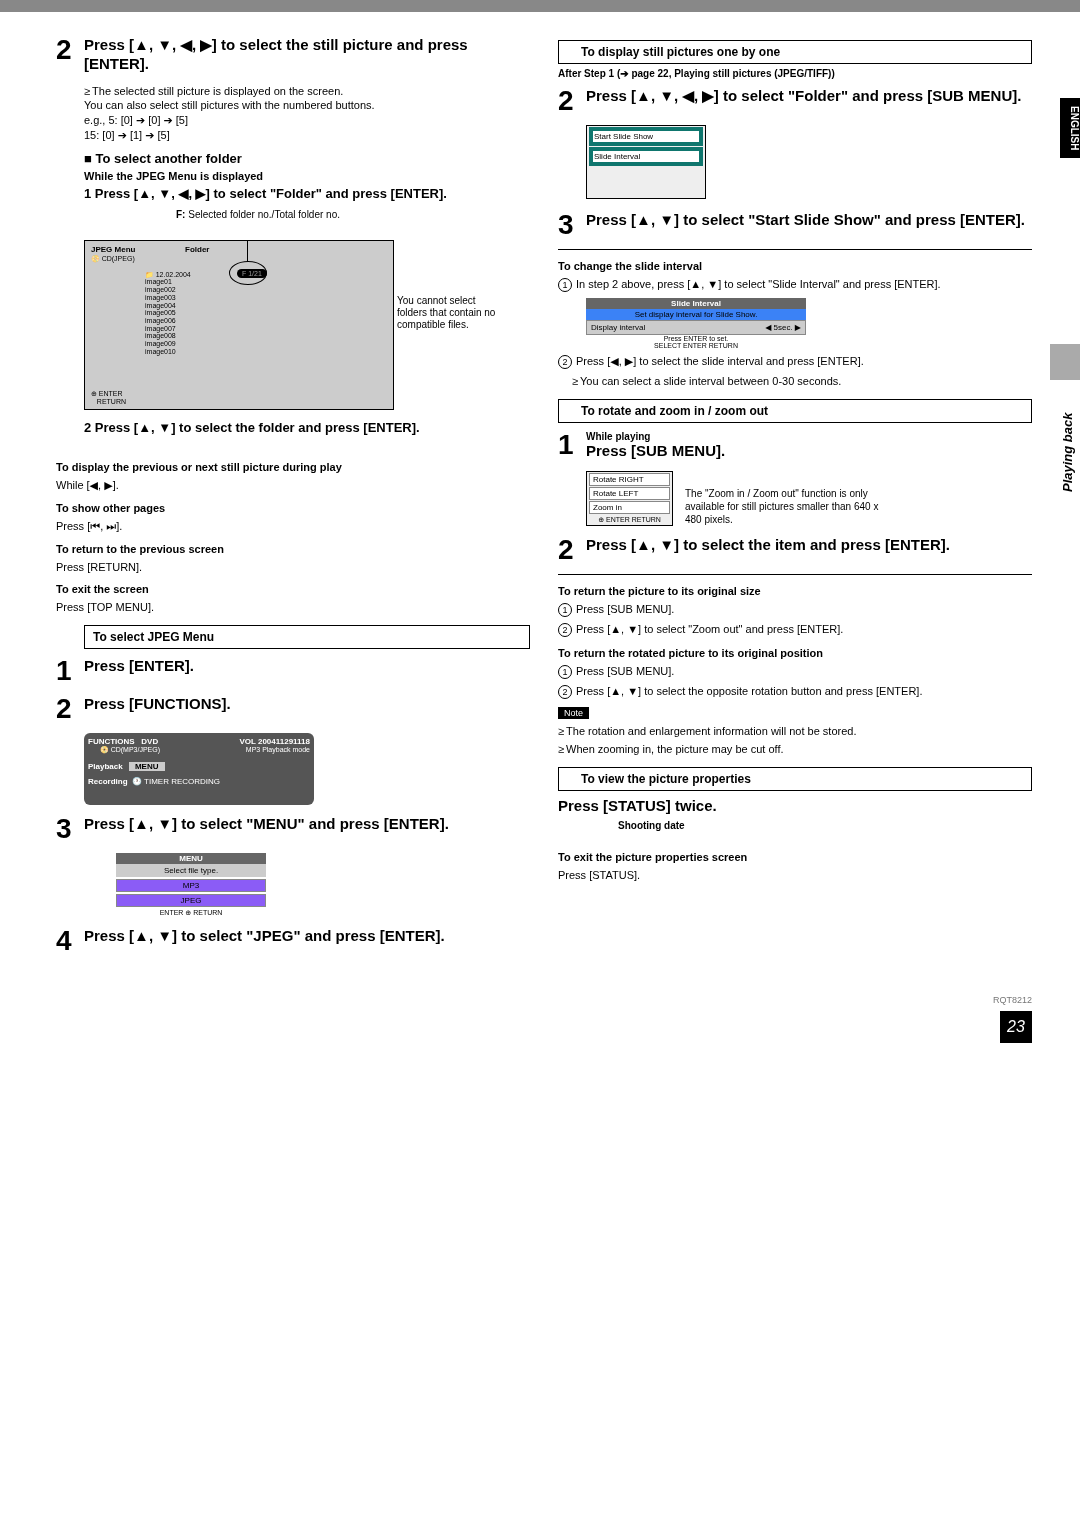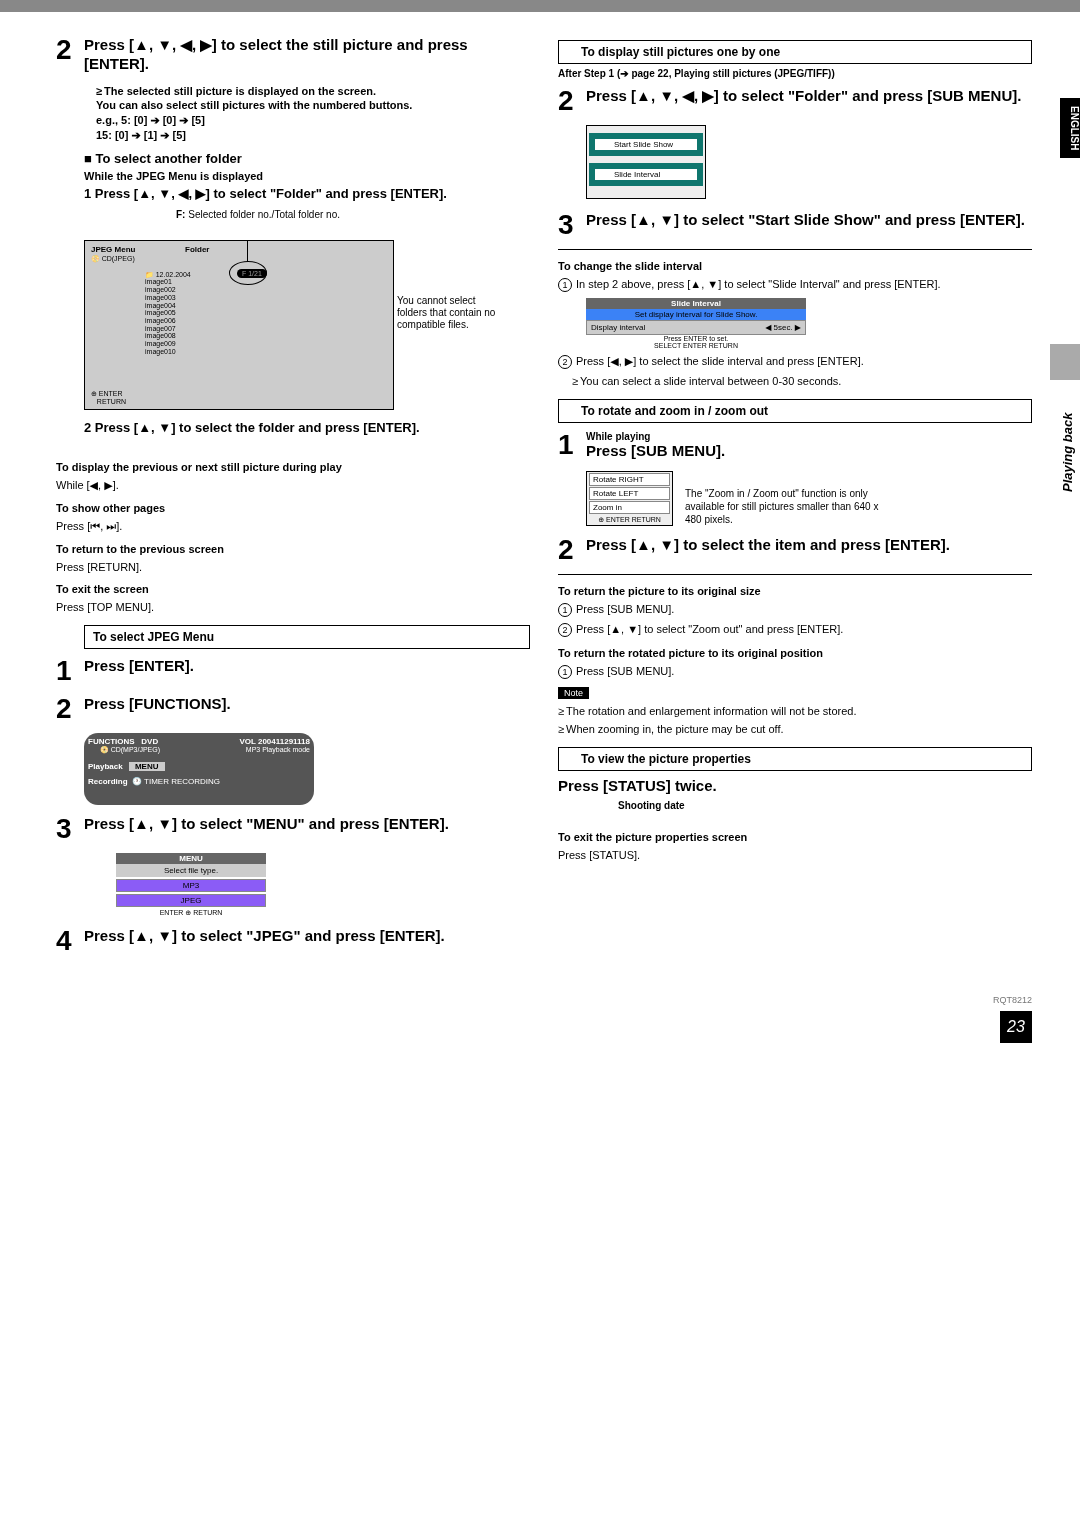--- a/index.html
+++ b/index.html
@@ -3,54 +3,54 @@
 <meta charset="utf-8">
 <style>
   * { box-sizing: border-box; margin: 0; padding: 0; }
   body { font-family: Arial, Helvetica, sans-serif; font-size: 11px; color: #000; background: #fff; width: 1080px; }
   .border-top { border-top: 12px solid #888; }
   .page { padding: 24px 48px 24px 56px; display: flex; gap: 28px; position: relative; }
   .col { width: 50%; }
   .step { display: flex; margin-bottom: 10px; }
   .step-num { font-size: 28px; font-weight: bold; width: 28px; flex-shrink: 0; line-height: 1; }
   .step-text { font-size: 15px; font-weight: bold; line-height: 1.25; }
-  .substep { margin-left: 40px; font-size: 11px; line-height: 1.35; margin-bottom: 8px; font-weight: bold; }
+  .substep { margin-left: 28px; font-size: 11px; line-height: 1.35; margin-bottom: 8px; }
   .bullet::before { content: "≥"; margin-right: 2px; }
   .sqhead { font-size: 13px; font-weight: bold; margin-left: 28px; margin-top: 6px; }
   .sqhead::before { content: "■ "; }
   .boldline { font-weight: bold; font-size: 11px; margin-left: 28px; margin-top: 4px; }
   .numline { font-size: 13px; font-weight: bold; margin-left: 28px; margin-top: 4px; line-height: 1.3; text-indent: -14px; padding-left: 14px; }
   .f-note { font-size: 10px; margin-left: 120px; margin-top: 6px; }
   .jpeg-menu { margin-left: 28px; margin-top: 20px; width: 310px; }
   .jpeg-menu-box { border: 1px solid #000; background: #ccc; height: 170px; position: relative; font-size: 8px; }
   .jpeg-menu-head { position: absolute; top: 4px; left: 6px; font-weight: bold; }
   .jpeg-folder-label { position: absolute; top: 4px; left: 100px; font-weight: bold; }
   .folder-counter { position: absolute; top: 28px; left: 152px; background: #000; color: #999; border-radius: 8px; padding: 1px 5px; font-size: 7px; }
   .folder-circle { position: absolute; top: 20px; left: 144px; width: 38px; height: 24px; border: 1px solid #000; border-radius: 50%; }
   .folder-line { position: absolute; top: 0px; left: 162px; width: 1px; height: 20px; background: #000; }
   .file-list { position: absolute; top: 30px; left: 60px; font-size: 7px; line-height: 1.1; }
   .enter-return { position: absolute; bottom: 4px; left: 6px; font-size: 7px; }
   .callout { position: absolute; top: 54px; right: -112px; width: 108px; font-size: 10px; line-height: 1.2; }
   .plain { font-size: 11px; margin-left: 0; margin-top: 6px; }
   .plainbold { font-size: 11px; font-weight: bold; margin-left: 0; margin-top: 10px; }
   .box-head { font-size: 12px; font-weight: bold; border: 1px solid #000; padding: 4px 8px; margin-top: 12px; margin-left: 28px; }
   .box-head-full { font-size: 12px; font-weight: bold; border: 1px solid #000; padding: 4px 22px; margin-top: 4px; }
-  .functions-box { margin-left: 28px; margin-top: 2px; width: 230px; height: 72px; background: #555; color: #fff; font-size: 8px; padding: 4px; position: relative; border-radius: 14px; }
+  .functions-box { margin-left: 28px; margin-top: 2px; width: 230px; height: 72px; background: #555; color: #fff; font-size: 8px; padding: 4px; position: relative; border-radius: 6px; }
   .fn-row1 { font-weight: bold; }
   .fn-sub { font-size: 7px; padding-left: 12px; }
   .fn-pb { margin-top: 8px; }
   .fn-menu { background: #ccc; color: #000; padding: 0 6px; margin-left: 4px; font-weight: bold; }
   .menu-popup { margin-left: 60px; margin-top: 6px; width: 150px; font-size: 8px; }
   .menu-popup .title { background: #666; color: #fff; text-align: center; padding: 1px; font-weight: bold; }
   .menu-popup .instr { background: #ccc; text-align: center; padding: 2px; }
   .menu-popup .opt { background: #8b5cf6; text-align: center; padding: 1px; margin-top: 2px; border: 1px solid #888; }
   .menu-popup .foot { text-align: center; font-size: 7px; margin-top: 2px; }
   .after-step { font-size: 10px; font-weight: bold; margin-top: 4px; }
   .menu-small { margin-left: 28px; margin-top: 6px; border: 1px solid #000; width: 120px; height: 74px; font-size: 8px; background: #eee; }
-  .menu-small .opt { border: 6px solid #0f766e; margin: 7px 2px; padding: 1px 19px; background: #fff; }
+  .menu-small .opt { border: 4px solid #0f766e; margin: 1px 2px; padding: 1px 1px; background: #fff; }
   .interval-box { margin-left: 28px; margin-top: 6px; width: 220px; font-size: 8px; }
   .interval-box .title { background: #666; color: #fff; text-align: center; padding: 1px; font-weight: bold; }
   .interval-box .caption { background: #3b82f6; text-align: center; padding: 1px; }
   .interval-box .row { background: #ccc; padding: 2px 4px; display: flex; justify-content: space-between; border: 1px solid #888; }
   .interval-box .foot { text-align: center; font-size: 7px; }
   .rotate-box { margin-left: 28px; margin-top: 6px; display: flex; gap: 12px; align-items: flex-start; }
   .rotate-menu { border: 1px solid #000; width: 87px; font-size: 8px; background: #eee; }
   .rotate-menu .opt { border: 1px solid #888; margin: 1px 2px; padding: 1px 3px; background: #fff; }
   .rotate-menu .foot { font-size: 7px; text-align: center; padding: 1px; }
   .rotate-note { font-size: 10px; line-height: 1.3; width: 200px; margin-top: 16px; }
@@ -251,20 +251,21 @@
     </div>
 
     <hr style="margin-top:10px;border:none;border-top:1px solid #000">
 
     <div class="plainbold">To return the picture to its original size</div>
     <div class="plain circnum" data-num="1"><span>Press [SUB MENU].</span></div>
     <div class="plain circnum" data-num="2"><span>Press [▲, ▼] to select "Zoom out" and press [ENTER].</span></div>
 
     <div class="plainbold">To return the rotated picture to its original position</div>
     <div class="plain circnum" data-num="1"><span>Press [SUB MENU].</span></div>
+    <div class="plain circnum" data-num="2"><span>Press [▲, ▼] to select the opposite rotation button and press [ENTER].</span></div>
 
     <div class="note-badge">Note</div>
     <div class="plain bullet">The rotation and enlargement information will not be stored.</div>
     <div class="plain bullet">When zooming in, the picture may be cut off.</div>
 
     <div class="box-head-full" style="margin-top:12px">To view the picture properties</div>
     <div class="step-text" style="margin-top:6px">Press [STATUS] twice.</div>
 
     <div class="shooting-label">Shooting date</div>
 

